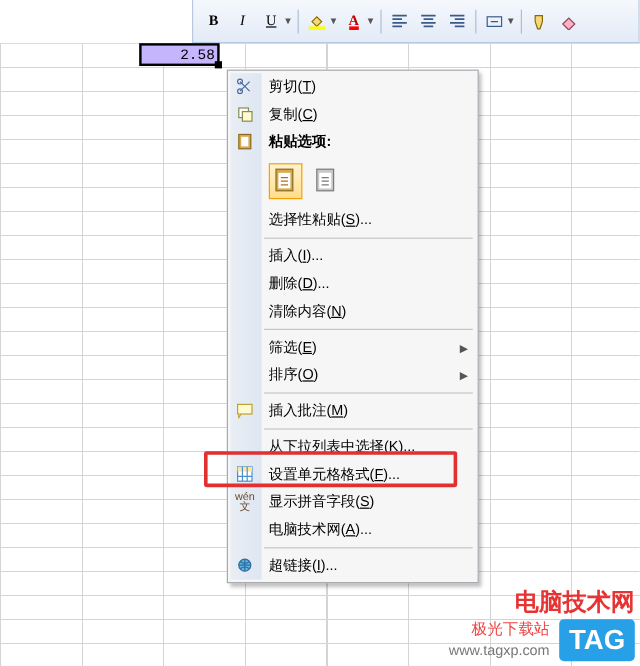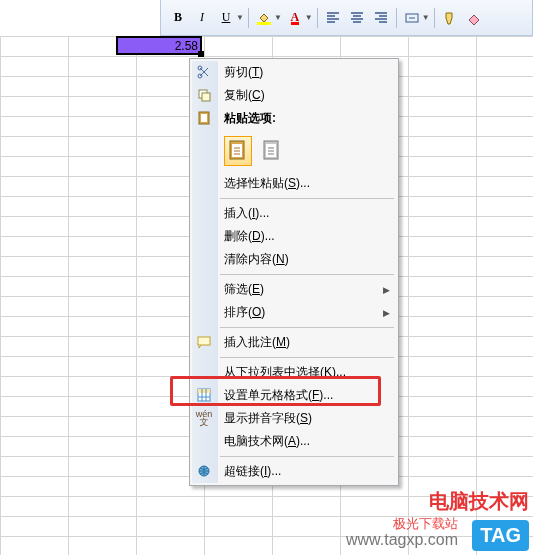--- a/index.html
+++ b/index.html
@@ -47,28 +47,28 @@
     background:
       repeating-linear-gradient(to right, #d4d4d4 0, #d4d4d4 1px, transparent 1px, transparent 68px),
       repeating-linear-gradient(to bottom, #d4d4d4 0, #d4d4d4 1px, transparent 1px, transparent 20px);
     background-position: 0 0;
   }
 
   
   .active-cell {
     position: absolute;
     top: 36px; left: 116px;
-    width: 86px; height: 19px;
+    width: 67px; height: 19px;
     border: 2px solid #000;
-    background: #8b5cf6;
+    background: #c4b5fd;
     display: flex;
     align-items: center;
     justify-content: flex-end;
     padding-right: 2px;
-    font-family: Liberation Sans, sans-serif;
+    font-family: Liberation Mono, monospace;
   }
   .fill-handle { position:absolute; right:-4px; bottom:-4px; width:6px; height:6px; background:#000; }
 
   
   .menu {
     position: absolute;
     top: 58px; left: 170px;
     width: 210px;
     background: #f6f6f6;
     border: 1px solid #a7abb0;
@@ -114,25 +114,25 @@
     border:3px solid #e03030;
     border-radius:2px;
     pointer-events:none;
     z-index:2;
   }
 
   
   .wm-logo {
     position:absolute; right:4px; bottom:4px;
     background:#27a0e8; color:#fff; font-weight:bold;
-    padding:4px 8px; border-radius:4px; font-size:20px;
+    padding:4px 8px; border-radius:4px; font-size:23px;
     font-family:Arial;
   }
   .wm-text { position:absolute; right:4px; bottom:40px; color:#e63434; font-size:20px; font-weight:bold;padding-left:16px; }
-  .wm-text2{ position:absolute; right:75px; bottom:6px; color:#777; font-size:16px; }
+  .wm-text2{ position:absolute; right:75px; bottom:6px; color:#777; font-size:12px; }
   .wm-text3{ position:absolute; right:75px; bottom:22px; color:#ef4444; font-size:13px; }
 
   .underkey { text-decoration: underline; }
 </style>
 </head>
 <body>
 
 <div class="toolbar">
   <div class="tb-btn">
       <span class="bold">B</span>

